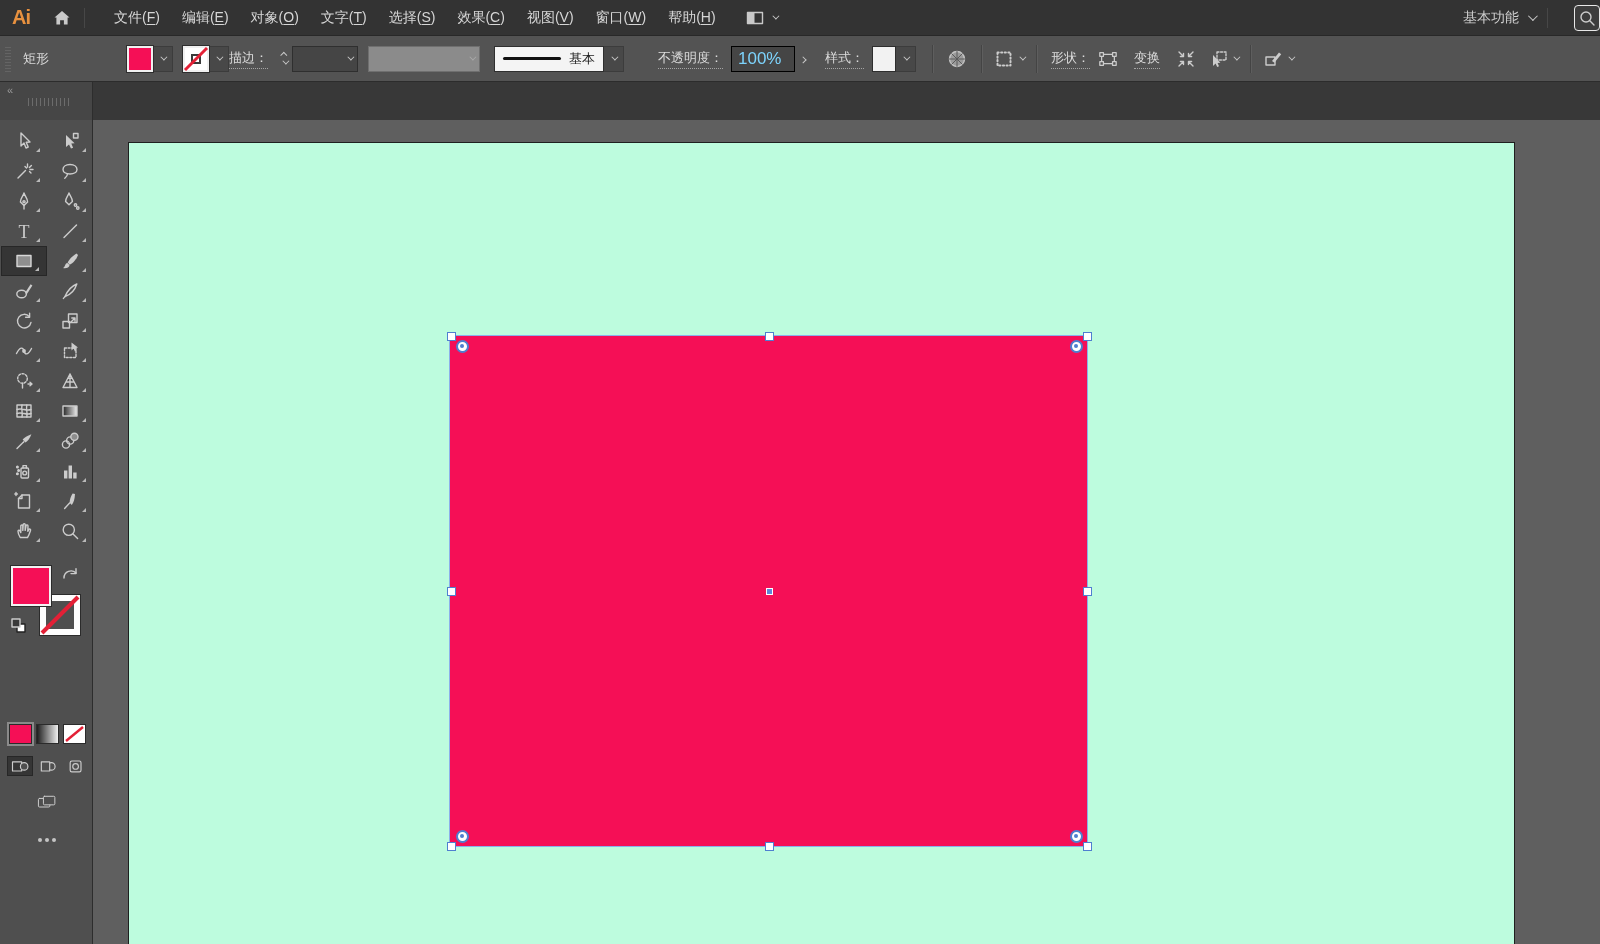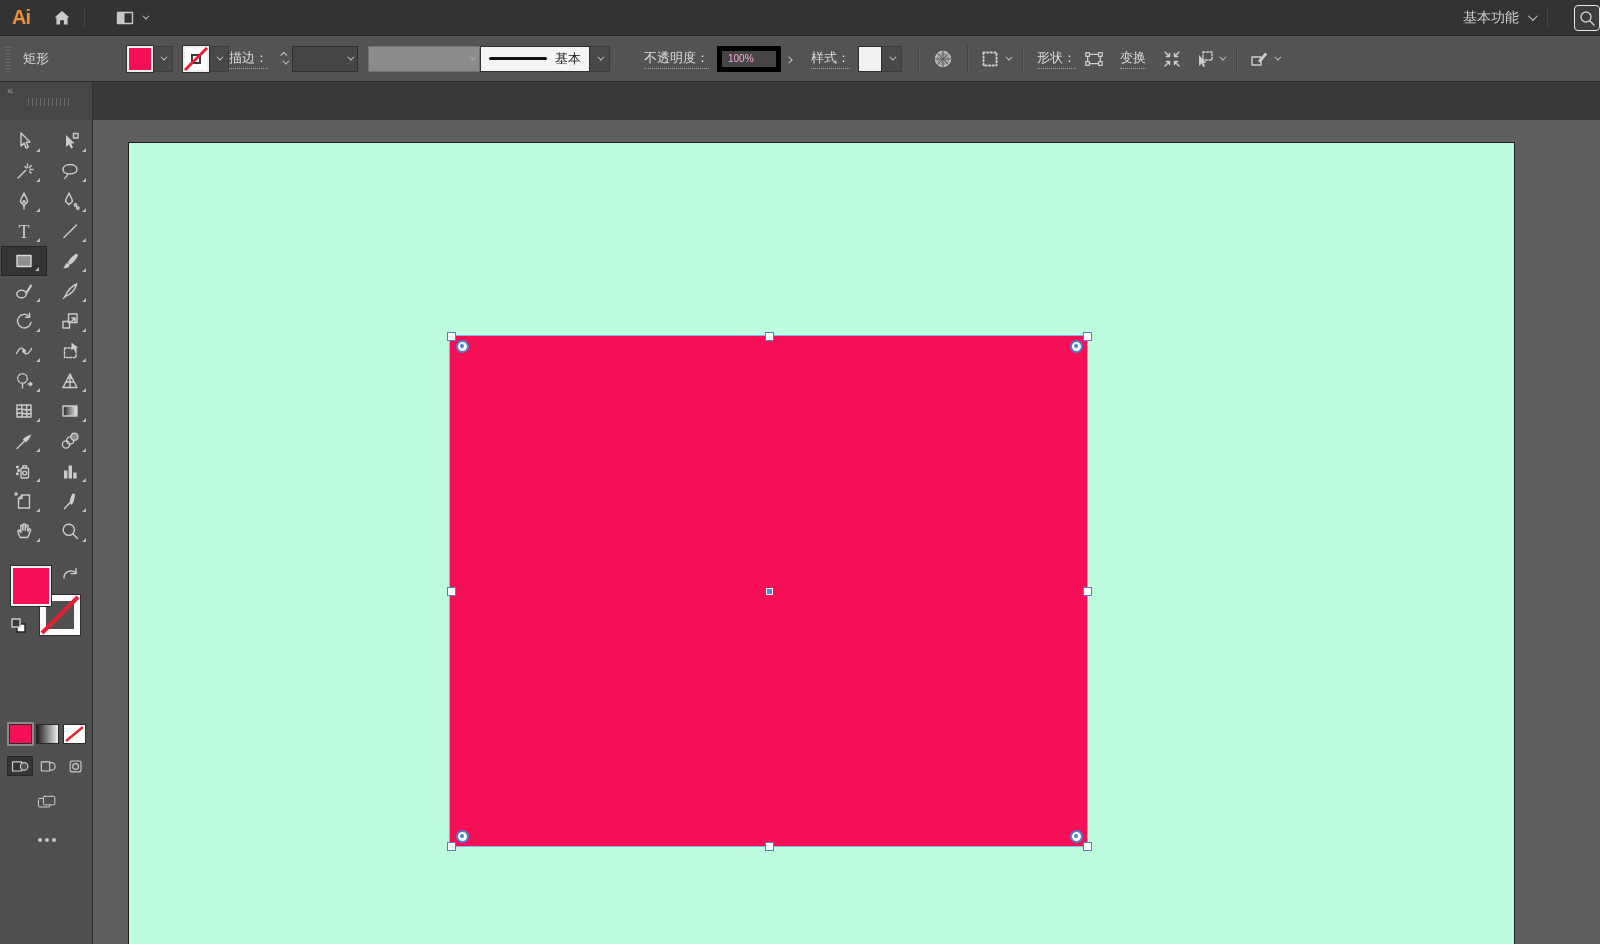--- a/index.html
+++ b/index.html
@@ -45,22 +45,22 @@
   .stepper .chev.up { transform:rotate(-135deg) translateY(-1px); }
   .dd-dark { height:26px; background:#454545; border:1px solid #2f2f2f; display:flex;
     align-items:center; justify-content:flex-end; padding-right:5px; }
   .dd-disabled { height:26px; background:#8b8b8b; border:1px solid #6f6f6f; display:flex;
     align-items:center; justify-content:flex-end; padding-right:5px; }
   .dd-disabled .chev { border-color:#a9a9a9; }
   .brush-box { height:26px; width:110px; background:#f4f4f4; border:1px solid #2f2f2f;
     display:flex; align-items:center; color:#1c1c1c; }
   .brush-line { flex:1; height:3px; background:#111; margin:0 8px 0 8px; border-radius:2px; }
   .brush-name { margin-right:8px; font-size:13px; }
-  .opacity-input { width:64px; height:26px; background:#454545; border:5px solid #000000;
-    color:#f9a8d4; font-size:10px; padding:0 6px; display:flex; align-items:center; }
+  .opacity-input { width:64px; height:26px; background:#454545; border:1px solid #000000;
+    color:#7dd3fc; font-size:17px; padding:0 6px; display:flex; align-items:center; }
   .fwd-btn { width:18px; height:26px; display:flex; align-items:center; justify-content:center; }
   .fwd-btn .chev { transform:rotate(-45deg) translateX(-2px); }
   .style-sw { width:24px; height:26px; background:#f2f2f2; border:1px solid #2e2e2e; }
   .cb-sep { width:1px; height:28px; background:#444444; box-shadow:1px 0 0 #5e5e5e; }
   .icon-btn { display:flex; align-items:center; justify-content:center; gap:5px; }
 
   
   .tabrow { position:absolute; left:0; top:82px; width:1600px; height:38px; background:#383838; z-index:3; }
   .panel-head { position:absolute; left:0; top:0; width:93px; height:38px; background:#464646;
     border-right:1px solid #2d2d2d; }
@@ -310,20 +310,31 @@
 <div class="app">
 
   <div class="menubar">
     <span class="ai-logo">Ai</span>
     <span class="home-btn">
       <svg class="ticon" width="18" height="18">
           <use href="#sym-house"></use>
         </svg>
     </span>
     <span class="vsep"></span>
+    <div class="menus">
+        <span class="menu-item">文件(<u>F</u>)</span>
+        <span class="menu-item">编辑(<u>E</u>)</span>
+        <span class="menu-item">对象(<u>O</u>)</span>
+        <span class="menu-item">文字(<u>T</u>)</span>
+        <span class="menu-item">选择(<u>S</u>)</span>
+        <span class="menu-item">效果(<u>C</u>)</span>
+        <span class="menu-item">视图(<u>V</u>)</span>
+        <span class="menu-item">窗口(<u>W</u>)</span>
+        <span class="menu-item">帮助(<u>H</u>)</span>
+      </div>
     <span class="arrange-docs">
       <svg class="ticon" width="18" height="18">
           <use href="#sym-arrange-docs"></use>
         </svg>
       <i class="chev small"></i>
     </span>
     <div class="mb-right">
       <span class="workspace">
         <span>基本功能</span>
         <i class="chev"></i>
@@ -365,21 +376,21 @@
       <i class="chev small up"></i>
       <i class="chev small"></i>
     </div>
     <div class="dd-dark" style="width:66px">
         <i class="chev small"></i>
       </div>
     <div class="dd-disabled" style="width:112px; margin-left:10px">
         <i class="chev small"></i>
       </div>
 
-    <div class="brush-box" style="">
+    <div class="brush-box" style="margin-left:14px">
       <span class="brush-line"></span>
       <span class="brush-name">基本</span>
     </div>
     <span class="chev-btn">
         <i class="chev small"></i>
       </span>
 
     <span class="dotted-label" style="margin-left:34px">不透明度：</span>
     <div class="opacity-input" style="margin-left:8px">100%</div>
     <span class="fwd-btn">

